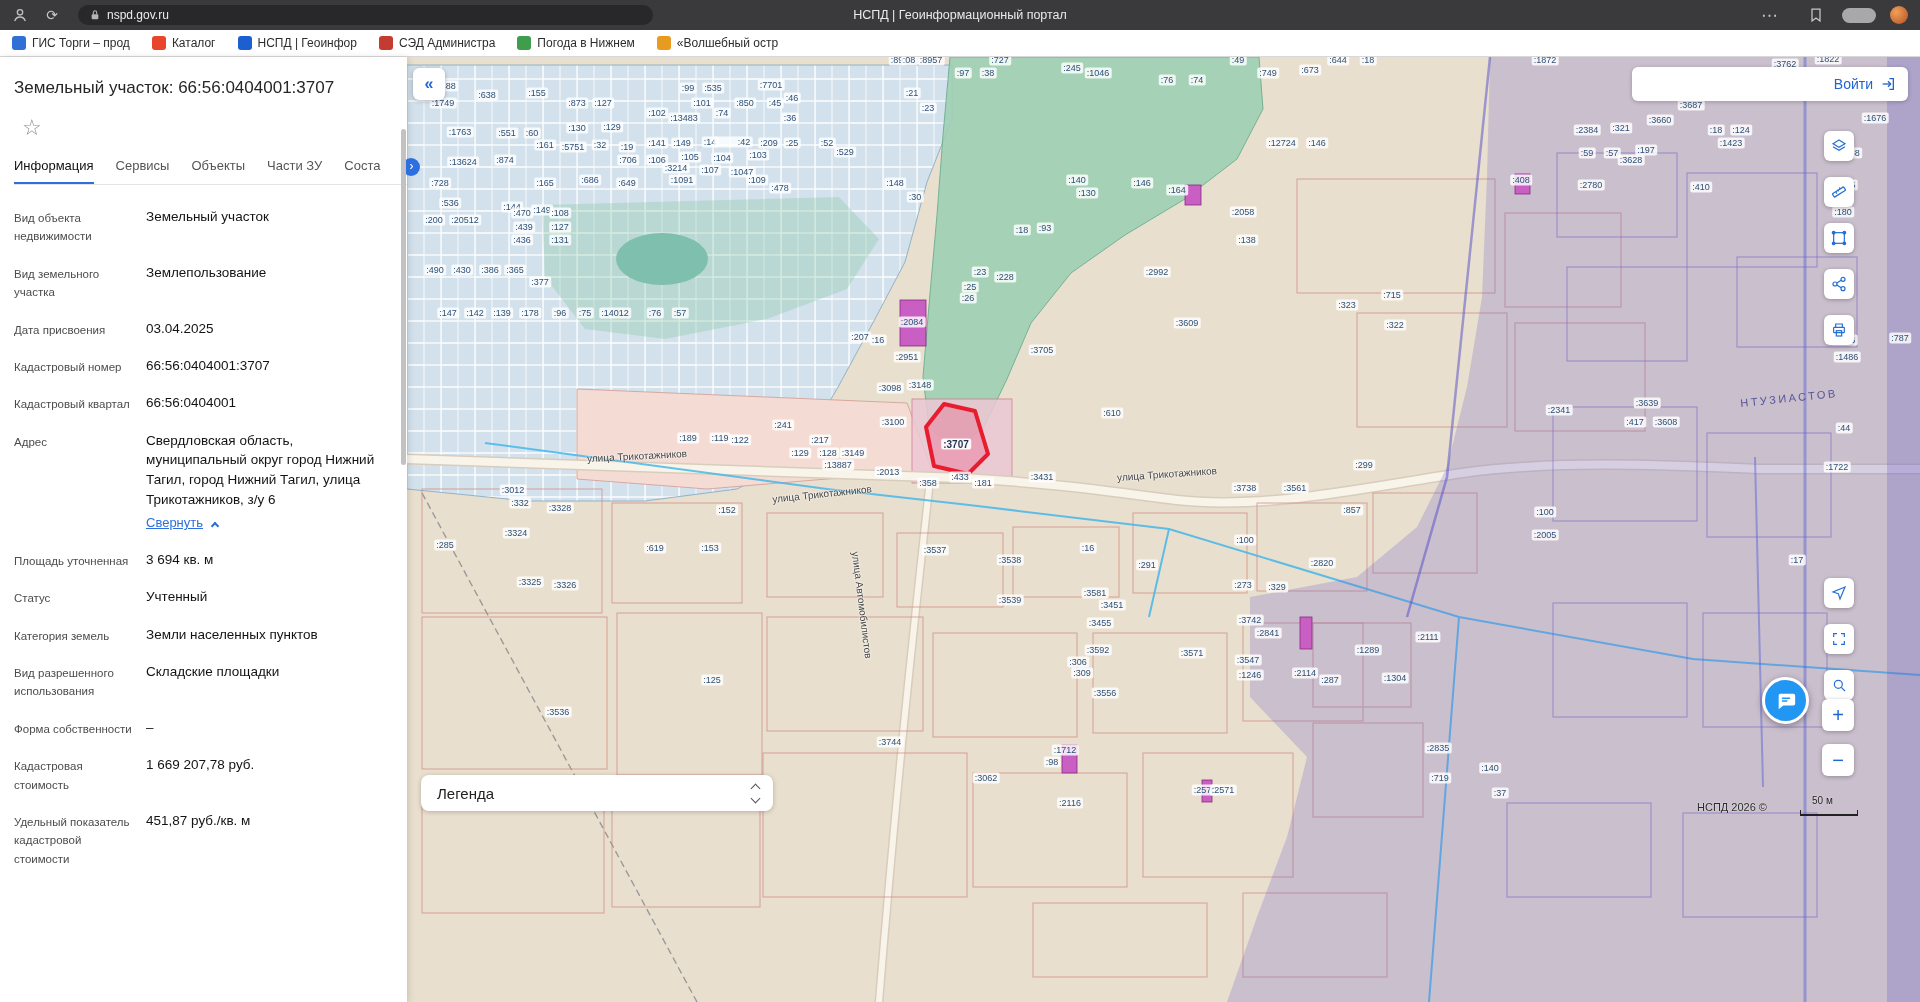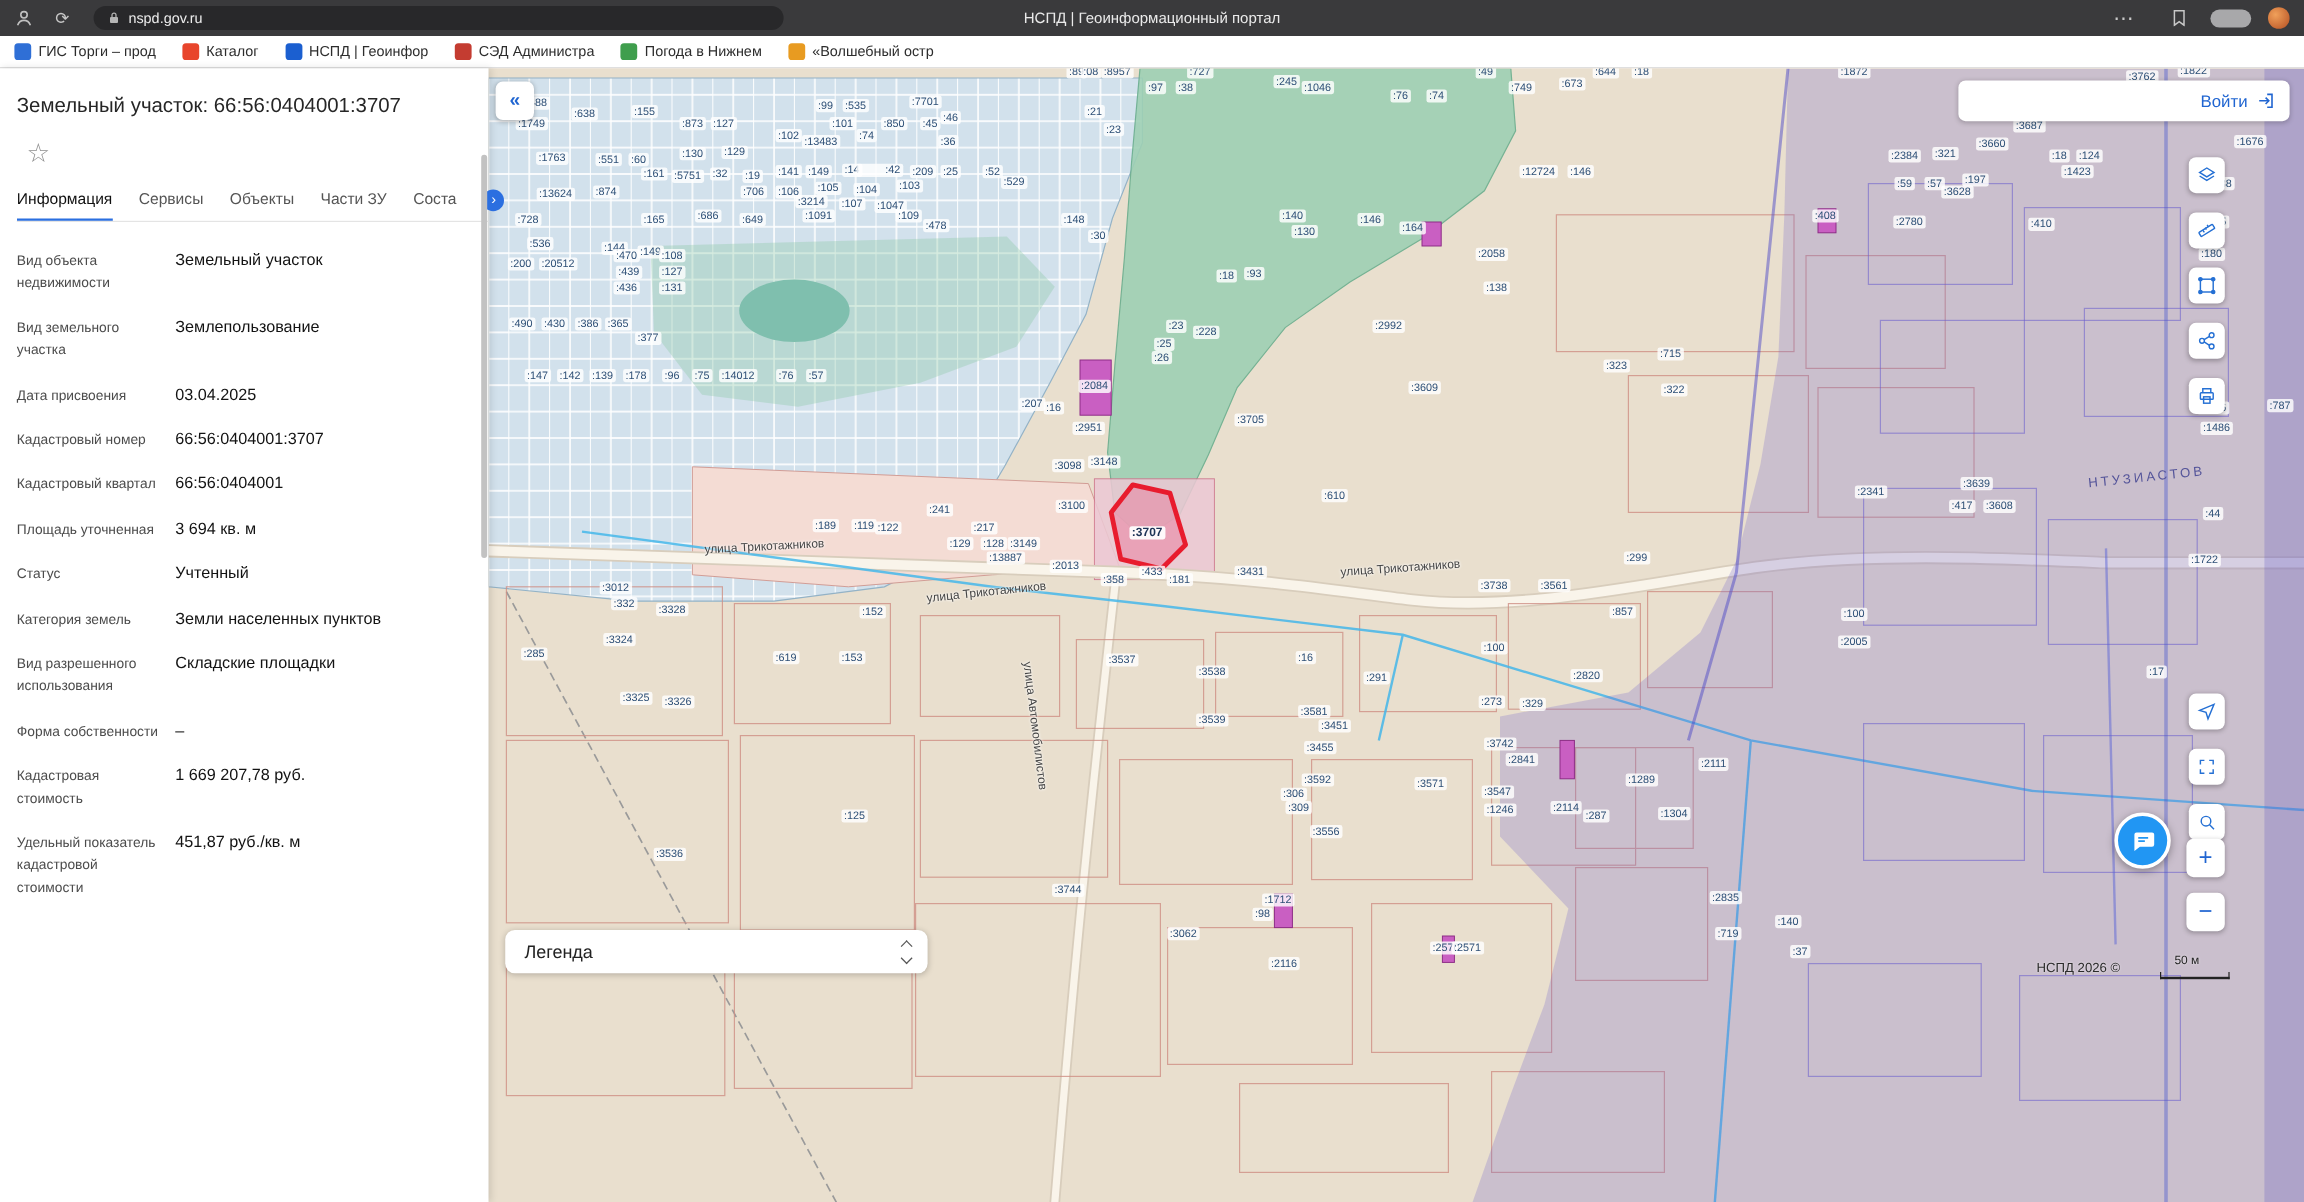--- a/index.html
+++ b/index.html
@@ -152,20 +152,24 @@
           <div class="flabel">Кадастровый номер</div>
           <div class="fvalue">
             <div>66:56:0404001:3707</div>
           </div>
         </div>
         <div class="frow">
           <div class="flabel">Кадастровый квартал</div>
           <div class="fvalue">
             <div>66:56:0404001</div>
           </div>
+        </div>
+        <div class="frow">
+          <div class="flabel">Адрес</div>
+          <div class="fvalue"><div>Свердловская область, муниципальный округ город Нижний Тагил, город Нижний Тагил, улица Трикотажников, з/у 6</div><a class="collapse-link">Свернуть<span class="chev-up"></span></a></div>
         </div>
         <div class="frow">
           <div class="flabel">Площадь уточненная</div>
           <div class="fvalue">
             <div>3 694 кв. м</div>
           </div>
         </div>
         <div class="frow">
           <div class="flabel">Статус</div>
           <div class="fvalue">

